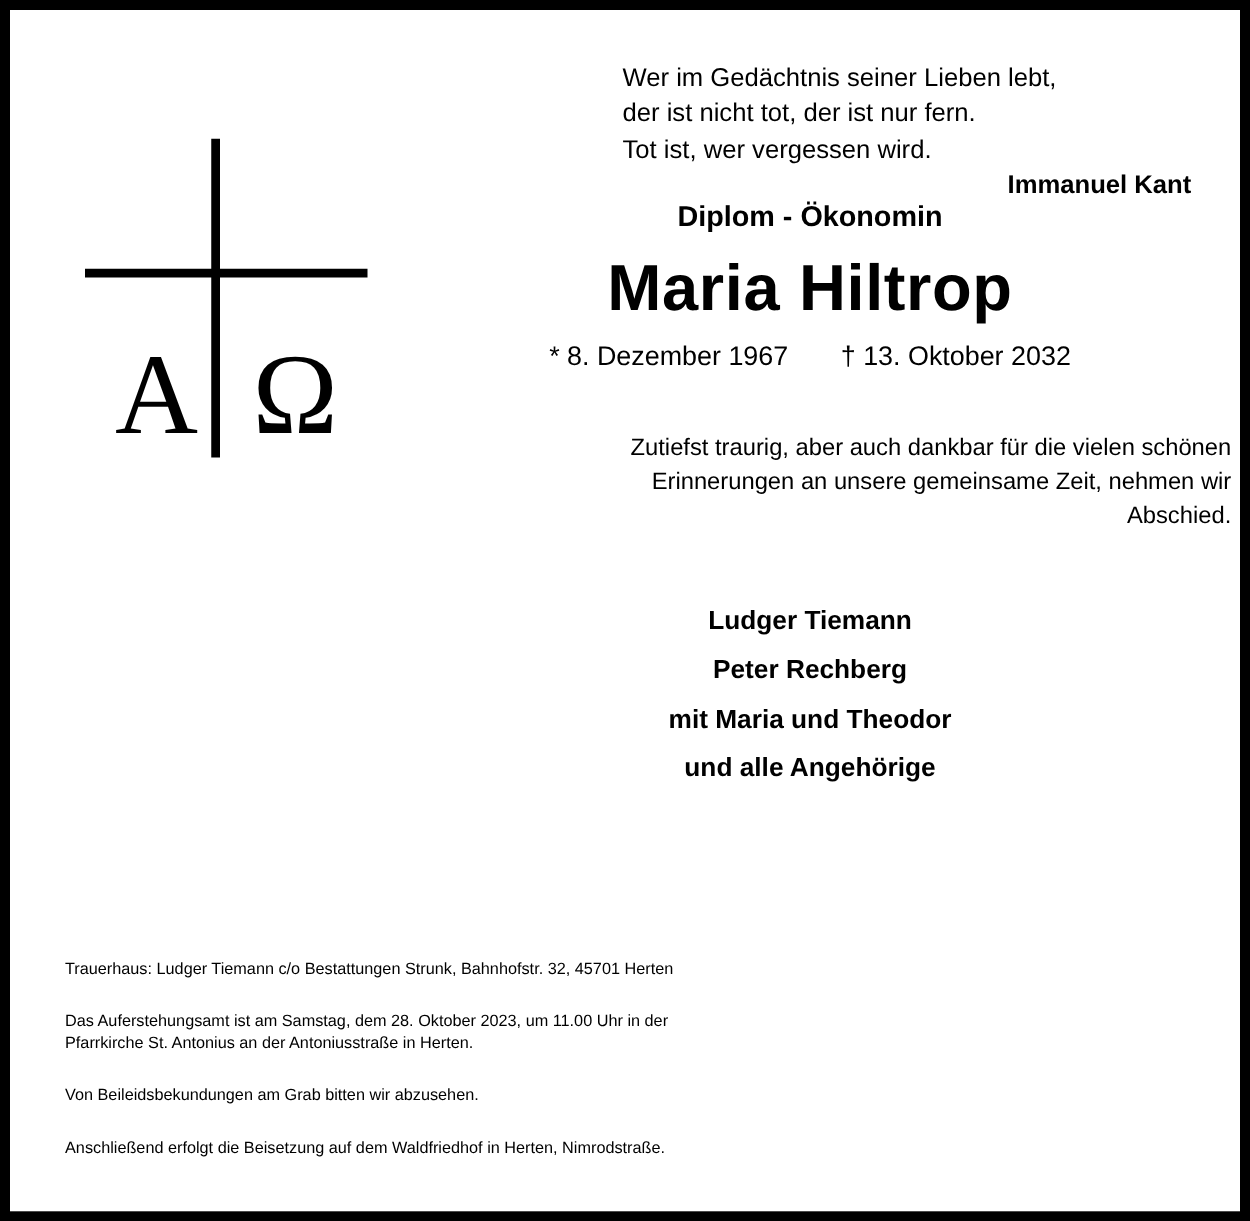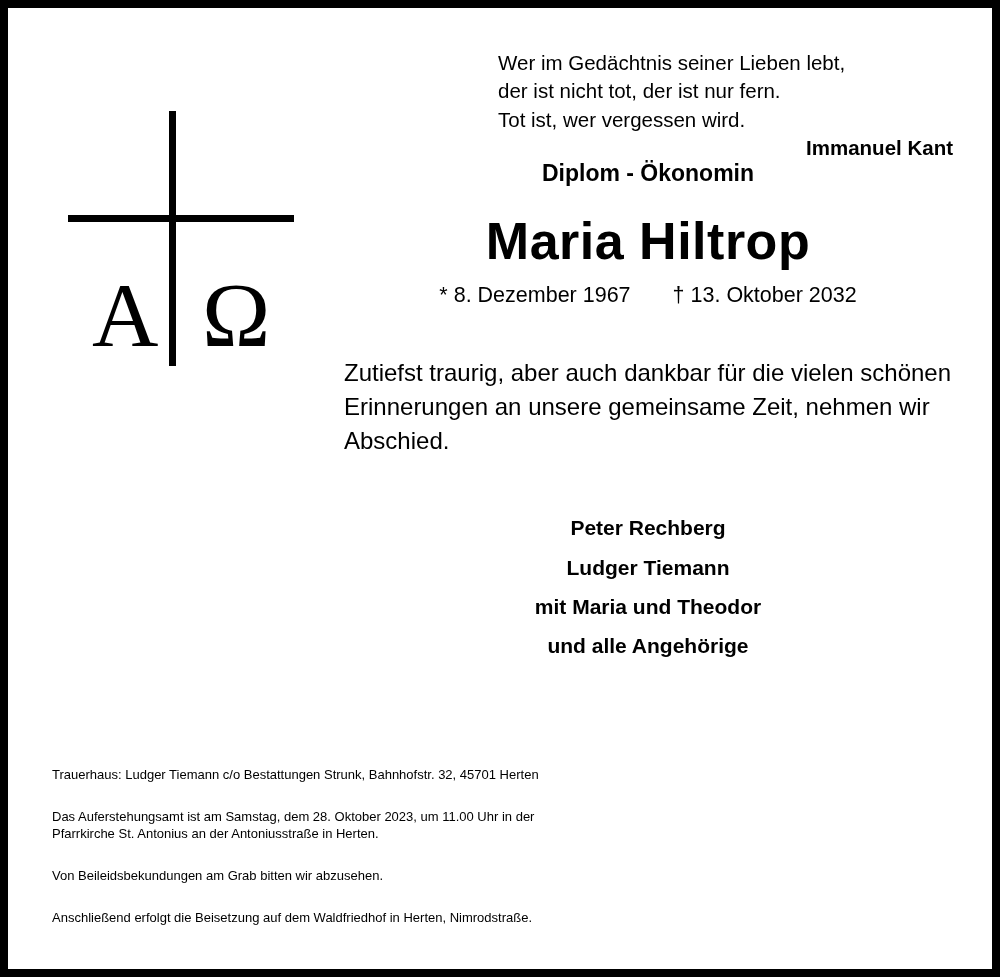--- a/index.html
+++ b/index.html
@@ -60,38 +60,38 @@
   }
   .profession {
     text-align: center;
     font-size: 23px;
     font-weight: bold;
   }
   .name {
     text-align: center;
     font-size: 52px;
     font-weight: bold;
-    margin-top: 24px;
+    margin-top: 14px;
     letter-spacing: 0.5px;
   }
   .dates {
     text-align: center;
     font-size: 21.5px;
     margin-top: 12px;
   }
   .dates .gap { display: inline-block; width: 42px; }
   .dagger { font-size: 21.5px; }
 
   .message {
     margin-top: 48px;
-    font-size: 24px;
+    font-size: 19px;
     line-height: 1.42;
-    text-align: left;
+    text-align: right;
     width: 625px;
-    margin-left: 16px;
+    margin-left: 32px;
     white-space: pre-line;
   }
 
   .mourners {
     margin-top: 50px;
     text-align: center;
     font-size: 21px;
     font-weight: bold;
     line-height: 1.88;
   }
@@ -144,22 +144,22 @@
       <div class="dates">
         <span>* 8. Dezember 1967</span><span class="gap"></span><span class="dagger">†</span>
         <span>13. Oktober 2032</span>
       </div>
 
       <div class="message">Zutiefst traurig, aber auch dankbar für die vielen schönen
 Erinnerungen an unsere gemeinsame Zeit, nehmen wir
 Abschied.</div>
 
       <div class="mourners">
+        <div>Ludger Tiemann</div>
         <div>Peter Rechberg</div>
-        <div>Ludger Tiemann</div>
         <div>mit Maria und Theodor</div>
         <div>und alle Angehörige</div>
       </div>
     </div>
 
     <div class="bottom">
       <p>Trauerhaus: Ludger Tiemann c/o Bestattungen Strunk, Bahnhofstr. 32, 45701 Herten</p>
       <p>Das Auferstehungsamt ist am Samstag, dem 28. Oktober 2023, um 11.00 Uhr in der
 Pfarrkirche St. Antonius an der Antoniusstraße in Herten.</p>
       <p>Von Beileidsbekundungen am Grab bitten wir abzusehen.</p>

